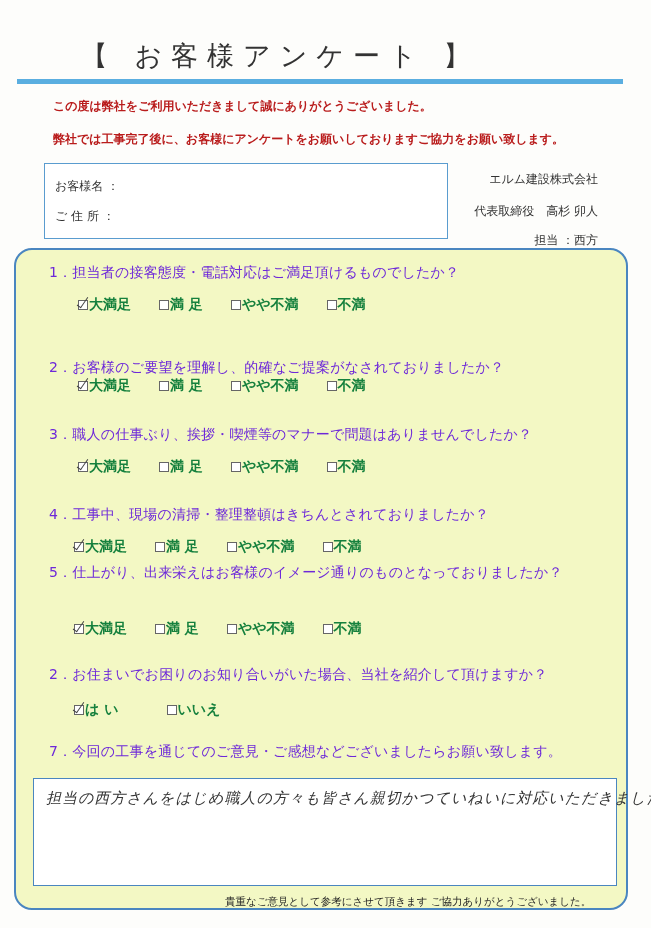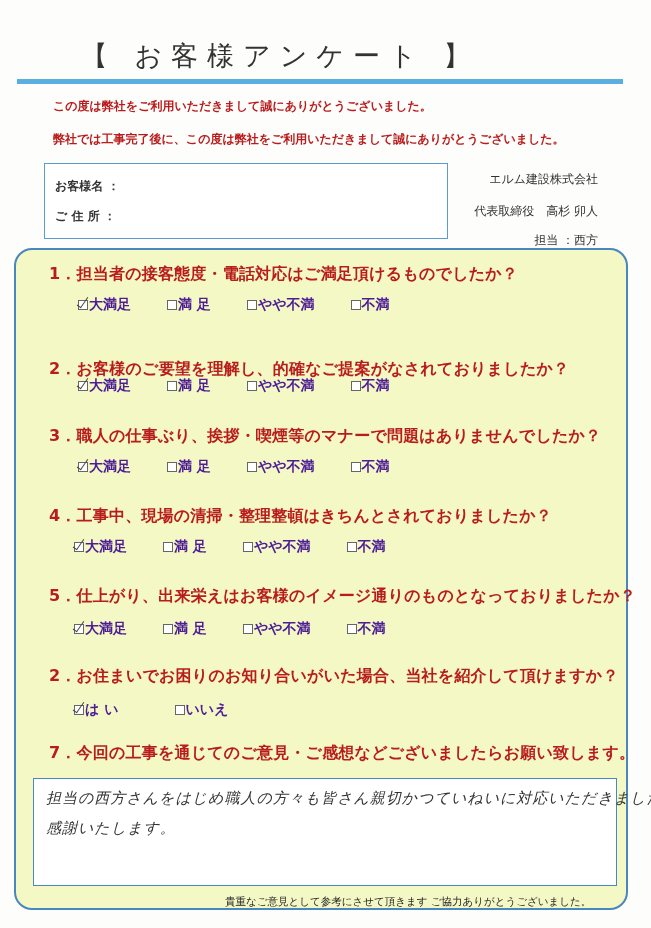--- a/index.html
+++ b/index.html
@@ -12,34 +12,34 @@
   .abs { position:absolute; }
   .title {
     left:0; width:560px; top:38px; text-align:center;
     font-size:27px; letter-spacing:9px; color:#333; font-weight:normal;
     font-family:"DejaVu Sans",sans-serif;
   }
   .rule { left:17px; top:79px; width:606px; height:5px; background:#5aaee0; }
   .intro { left:53px; font-size:12px; font-weight:bold; color:#b91c1c; white-space:nowrap; }
   .custbox {
     left:44px; top:163px; width:402px; height:74px;
-    border:1.5px solid #5a9ccf; background:#fff;font-weight:bold;
+    border:1.5px solid #5a9ccf; background:#fff;
   }
   .custlabel { font-size:12px; color:#333; position:absolute; left:10px; white-space:nowrap; }
   .company { font-size:12px; color:#333; white-space:nowrap; text-align:right;margin-top:8px; }
   .panel {
     left:14px; top:248px; width:614px; height:662px;
     background:#f3f8c4; border:2px solid #4a86c0; border-radius:18px;
     box-sizing:border-box;
   }
   .q {
-    left:49px; font-size:16px; font-weight:bold; color:#b91c1c;
+    left:49px; font-size:14px; font-weight:normal; color:#6d28d9;
     white-space:nowrap; letter-spacing:0.2px;
   }
-  .opts { left:78px; display:flex; gap:16px; font-size:14px; font-weight:bold; color:#4c1d95; white-space:nowrap; }
+  .opts { left:78px; display:flex; gap:8px; font-size:14px; font-weight:bold; color:#15803d; white-space:nowrap; }
   .opt { display:inline-flex; align-items:center; margin-right:20px; }
   .box {
     display:inline-block; width:10px; height:10px; border:1px solid #666;
     background:#fff; margin-right:1px; position:relative; box-sizing:border-box;
   }
   .box.checked::after {
     content:""; position:absolute; left:1px; top:-6px; width:4px; height:12px;
     border-right:1.3px solid #444; border-bottom:1.3px solid #444; transform:rotate(35deg);
   }
   .comment {
@@ -52,21 +52,21 @@
   }
   .footer { left:225px; top:895px; font-size:10.5px; font-weight:normal; color:#222; white-space:nowrap; }
 </style>
 </head>
 <body>
 
 <div class="abs title">【 お客様アンケート 】</div>
 <div class="abs rule"></div>
 
 <div class="abs intro" style="top:98px">この度は弊社をご利用いただきまして誠にありがとうございました。</div>
-<div class="abs intro" style="top:131px">弊社では工事完了後に、この度は弊社をご利用いただきまして誠にありがとうございました。</div>
+<div class="abs intro" style="top:131px">弊社では工事完了後に、お客様にアンケートをお願いしておりますご協力をお願い致します。</div>
 
 <div class="abs custbox">
   <span class="custlabel" style="top:14px">お客様名 ：</span>
   <span class="custlabel" style="left:90px;top:14px;width:300px;height:16px"></span>
   <span class="custlabel" style="top:44px">ご 住 所 ：</span>
   <span class="custlabel" style="left:90px;top:44px;width:300px;height:16px"></span>
 </div>
 
 <div class="abs company" style="right:53px;top:163px">エルム建設株式会社</div>
 <div class="abs company" style="right:53px;top:195px">代表取締役　高杉 卯人</div>
@@ -147,21 +147,21 @@
   <span class="opt">
       <span class="box"></span>
       <span>やや不満</span>
     </span>
   <span class="opt">
       <span class="box"></span>
       <span>不満</span>
     </span>
 </div>
 
-<div class="abs q" style="top:586px">5．仕上がり、出来栄えはお客様のイメージ通りのものとなっておりましたか？</div>
+<div class="abs q" style="top:564px">5．仕上がり、出来栄えはお客様のイメージ通りのものとなっておりましたか？</div>
 <div class="abs opts" style="top:620px;left:74px">
   <span class="opt">
       <span class="box checked"></span>
       <span>大満足</span>
     </span>
   <span class="opt">
       <span class="box"></span>
       <span>満 足</span>
     </span>
   <span class="opt">
@@ -182,16 +182,15 @@
     </span>
   <span class="opt">
       <span class="box"></span>
       <span>いいえ</span>
     </span>
 </div>
 
 <div class="abs q" style="top:743px">7．今回の工事を通じてのご意見・ご感想などございましたらお願い致します。</div>
 <div class="abs comment">
   <div class="hand" style="top:10px">担当の西方さんをはじめ職人の方々も皆さん親切かつていねいに対応いただきました。</div>
-  <div class="hand" style="top:40px">感謝いたします。</div>
 </div>
 
 <div class="abs footer">貴重なご意見として参考にさせて頂きます ご協力ありがとうございました。</div>
 
 </body></html>

